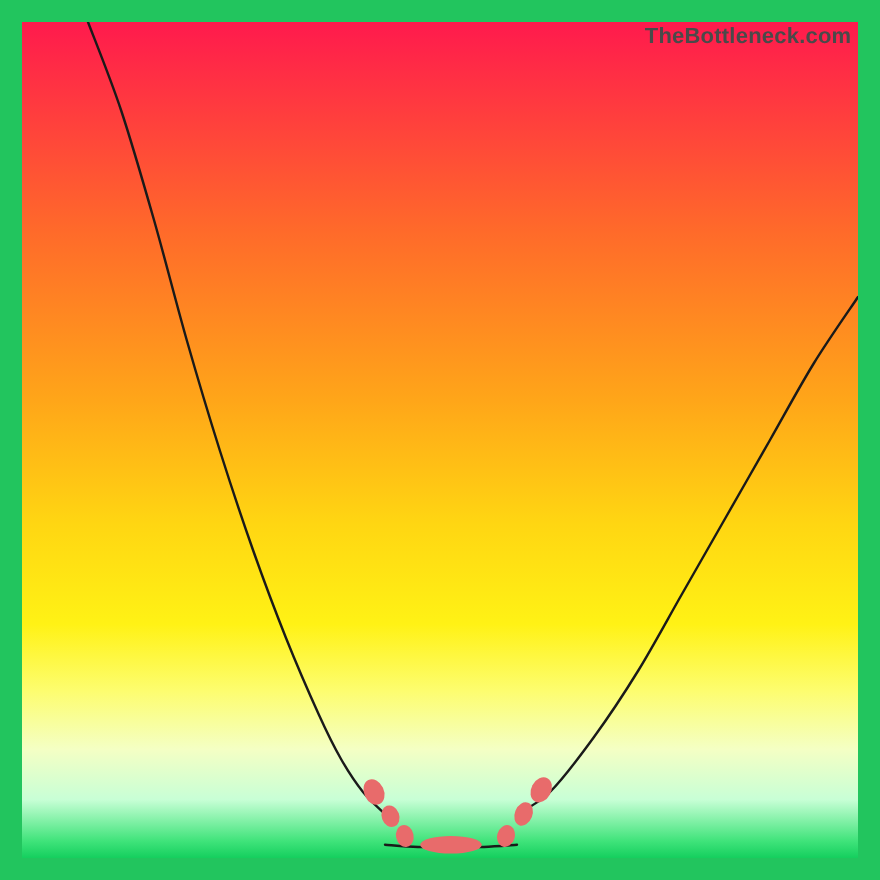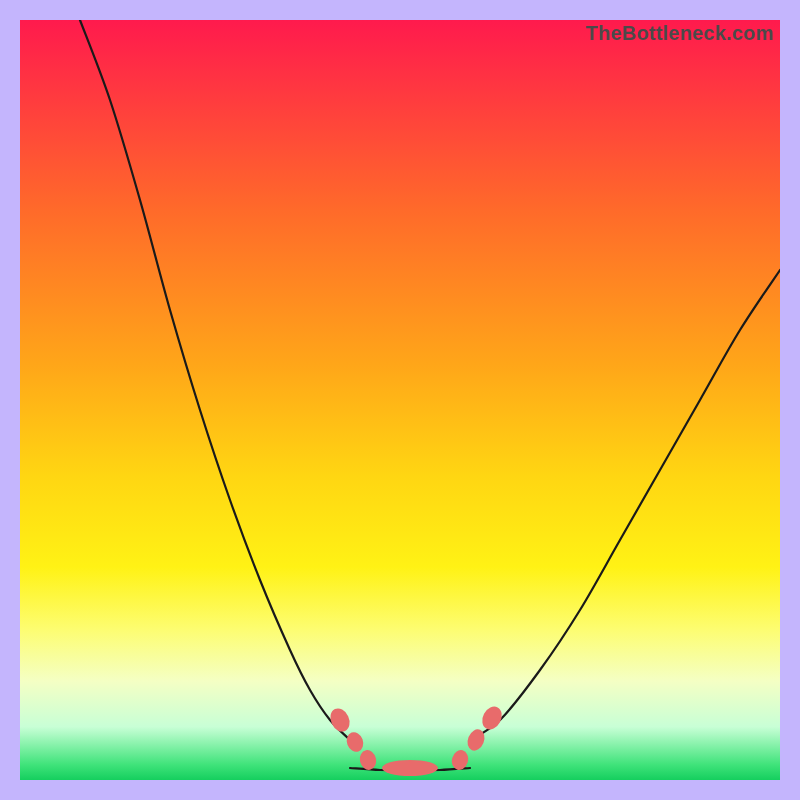--- a/index.html
+++ b/index.html
@@ -9,21 +9,21 @@
     height: 800px;
     overflow: hidden;
     background: #000;
     font-family: Arial, Helvetica, sans-serif;
   }
   .frame {
     position: absolute;
     top: 0; left: 0;
     width: 800px;
     height: 800px;
-    background: #c4b5fd;
+    background: #22c55e;
     text-decoration: underline;
   }
   .plot-area {
     position: absolute;
     top: 20px;
     left: 20px;
     width: 760px;
     height: 760px;
     overflow: hidden;
   }

